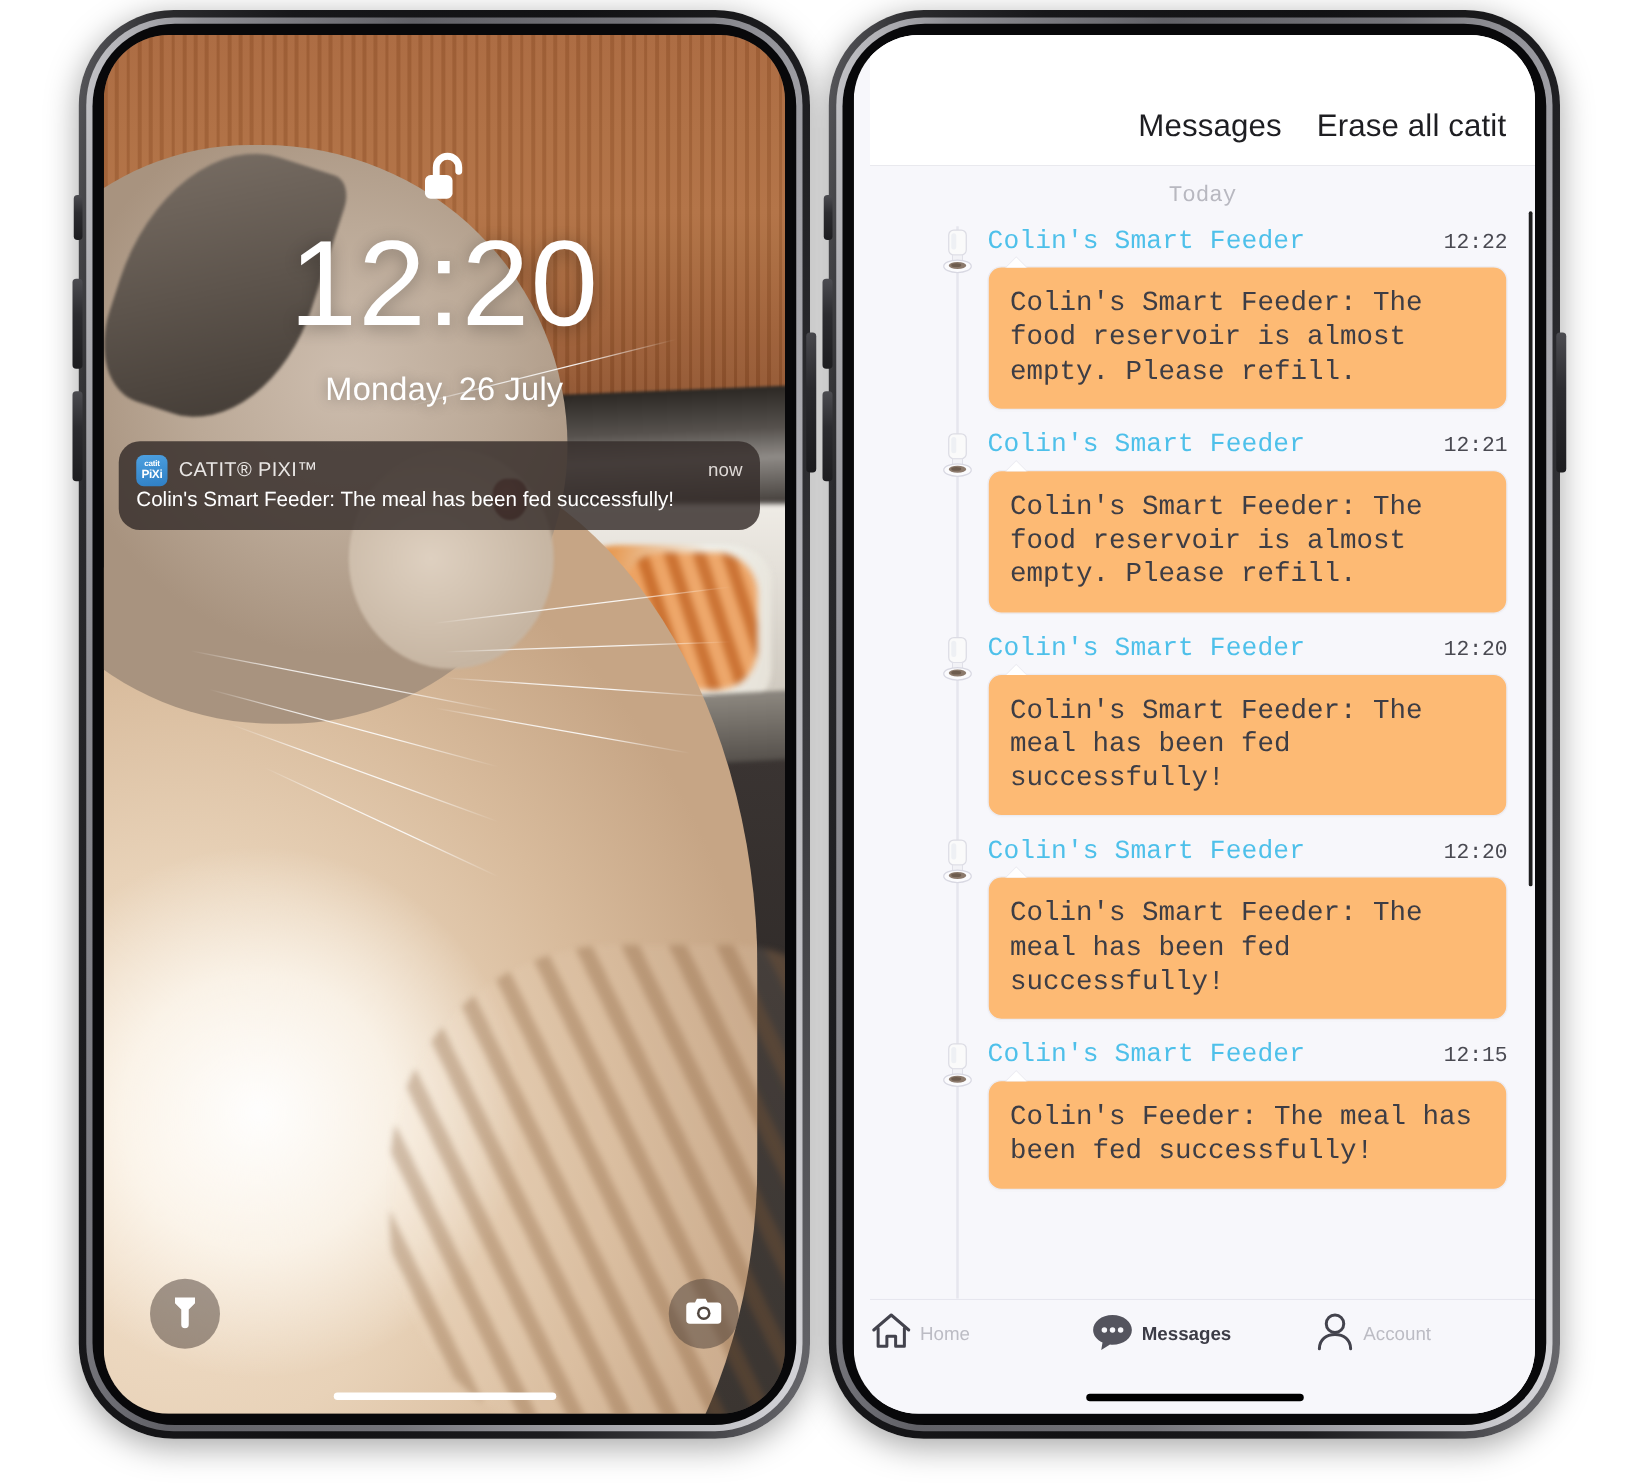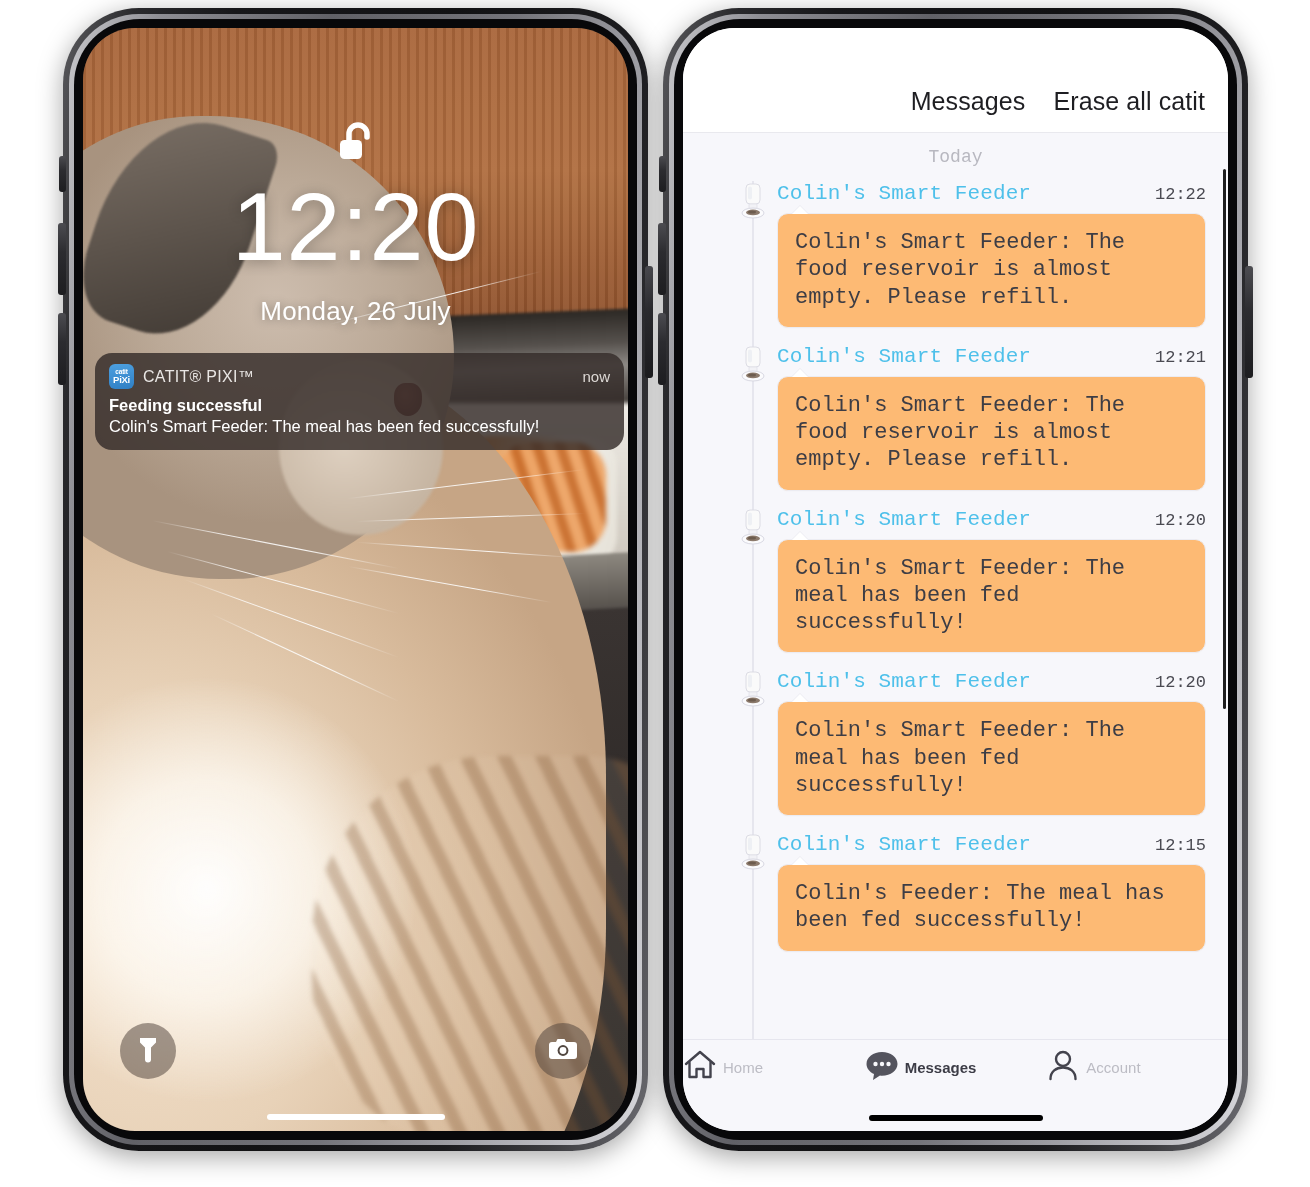--- a/index.html
+++ b/index.html
@@ -147,21 +147,21 @@
     position: absolute; left: 0; right: 0; top: 150px; text-align: center;
     font-size: 97px; font-weight: 300; letter-spacing: 1px; line-height: 1;
     text-shadow: 0 2px 14px rgba(0,0,0,.30);
   }
   .lock-date {
     position: absolute; left: 0; right: 0; top: 268px; text-align: center;
     font-size: 26px; font-weight: 400; letter-spacing: .2px;
     text-shadow: 0 1px 10px rgba(0,0,0,.34);
   }
   .notification {
-    position: absolute; left: 12px; right: 4px; top: 325px;
+    position: absolute; left: 12px; right: 20px; top: 325px;
     background: rgba(52,44,41,.82);
     border-radius: 17px;
     padding: 11px 14px 14px 14px;
   }
   .notif-head { display: flex; align-items: center; gap: 9px; }
   .notif-icon {
     width: 25px; height: 25px; border-radius: 6px; flex: none;
     background: linear-gradient(170deg,#4da0e0,#2f7fc4);
     display: flex; flex-direction: column; align-items: center; justify-content: center;
     line-height: 1;
@@ -185,21 +185,21 @@
     position: absolute; left: 0; right: 0; bottom: 54px; text-align: center;
     font-size: 17px; font-weight: 600; color: #fff;
     text-shadow: 0 1px 8px rgba(0,0,0,.45);
   }
   .home-bar-light {
     position: absolute; left: 50%; transform: translateX(-50%); bottom: 11px;
     width: 178px; height: 6px; border-radius: 3px; background: #fff;
   }
 
   
-  .app { position: absolute; inset: 0; background: #f7f7fb; display: flex; flex-direction: column; }
+  .app { position: absolute; inset: 0; background: #f7f7fb; display: flex; flex-direction: column; padding-left: 13px; }
   .app-header {
     flex: none; height: 105px; background: #ffffff;
     border-bottom: 1px solid #e9e9ee;
     display: flex; align-items: flex-end; justify-content: flex-end;
     padding: 0 14px 16px 0; gap: 0;
   }
   .app-title {
     font-size: 25px; color: #1e1e22; font-weight: 400; letter-spacing: .1px;
     margin-right: 28px;
   }
@@ -319,21 +319,20 @@
 
         <div class="notification">
           <div class="notif-head">
             <div class="notif-icon">
               <span class="ic-top">catit</span>
               <span class="ic-bot">PiXi</span>
             </div>
             <div class="notif-app">CATIT® PIXI™</div>
             <div class="notif-time">now</div>
           </div>
-          <div class="notif-title">Feeding successful</div>
           <div class="notif-body">Colin's Smart Feeder: The meal has been fed successfully!</div>
         </div>
 
         <div class="lock-bottom">
           <div class="lock-circle left">
             <span>
               <svg width="22" height="28" viewBox="0 0 22 28" aria-hidden="true">
                 <path d="M3 3 h16 v4.5 l-5 5 v12 a3 3 0 0 1 -6 0 v-12 l-5 -5 z" fill="#fff"></path>
               </svg>
             </span>

